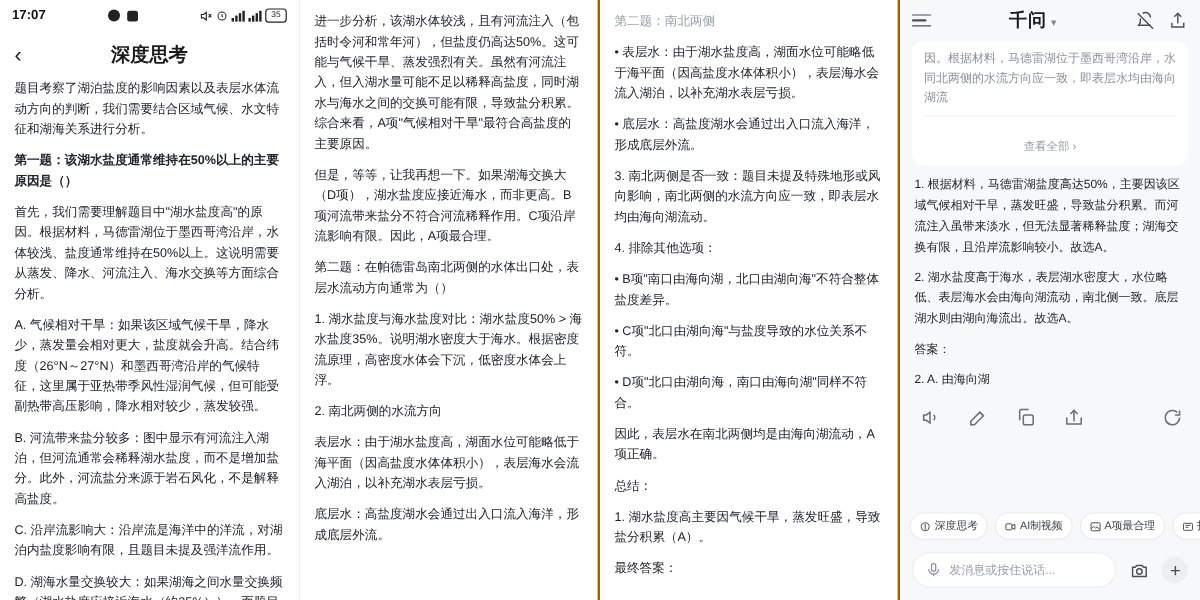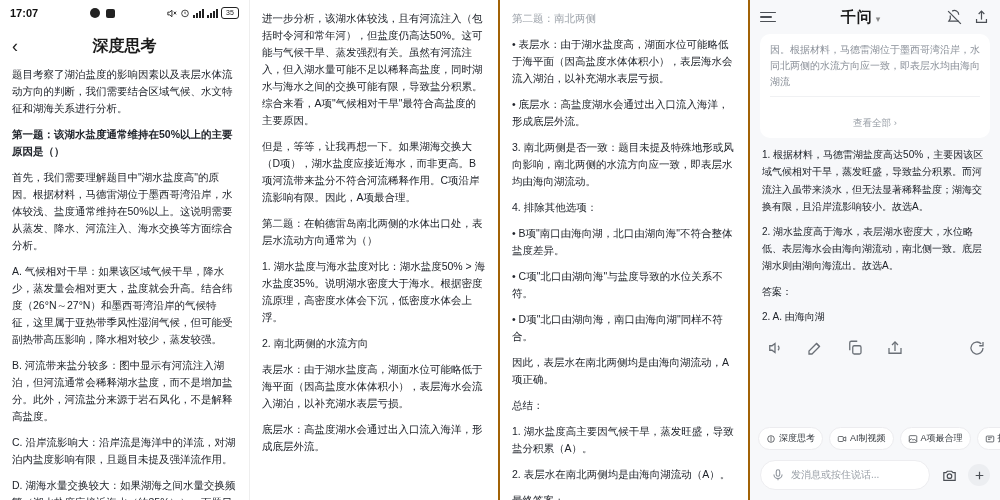--- a/index.html
+++ b/index.html
@@ -163,21 +163,20 @@
     <p>• 表层水：由于湖水盐度高，湖面水位可能略低于海平面（因高盐度水体体积小），表层海水会流入湖泊，以补充湖水表层亏损。</p>
     <p>• 底层水：高盐度湖水会通过出入口流入海洋，形成底层外流。</p>
     <p>3. 南北两侧是否一致：题目未提及特殊地形或风向影响，南北两侧的水流方向应一致，即表层水均由海向湖流动。</p>
     <p class="bold">4. 排除其他选项：</p>
     <p>• B项"南口由海向湖，北口由湖向海"不符合整体盐度差异。</p>
     <p>• C项"北口由湖向海"与盐度导致的水位关系不符。</p>
     <p>• D项"北口由湖向海，南口由海向湖"同样不符合。</p>
     <p>因此，表层水在南北两侧均是由海向湖流动，A项正确。</p>
     <p class="bold">总结：</p>
     <p>1. 湖水盐度高主要因气候干旱，蒸发旺盛，导致盐分积累（A）。</p>
-    <p>2. 表层水在南北两侧均是由海向湖流动（A）。</p>
     <p>最终答案：</p>
 
   </div>
 
   <div class="col4">
 
     <div class="c4-header">
       <div class="hamburger">
           <span></span>
           <span></span>

